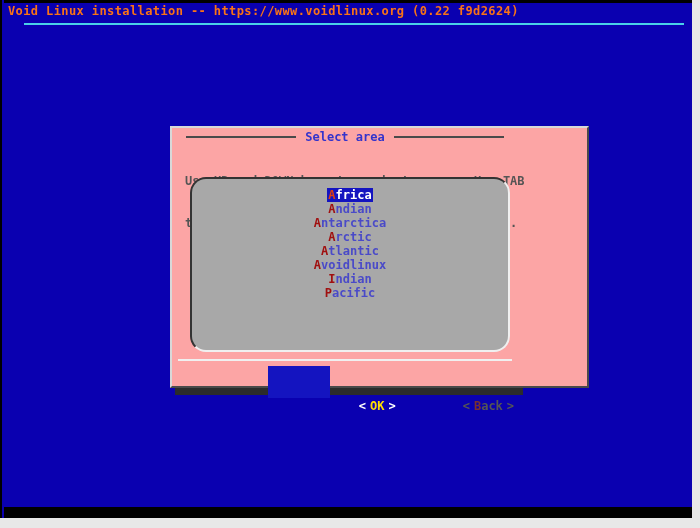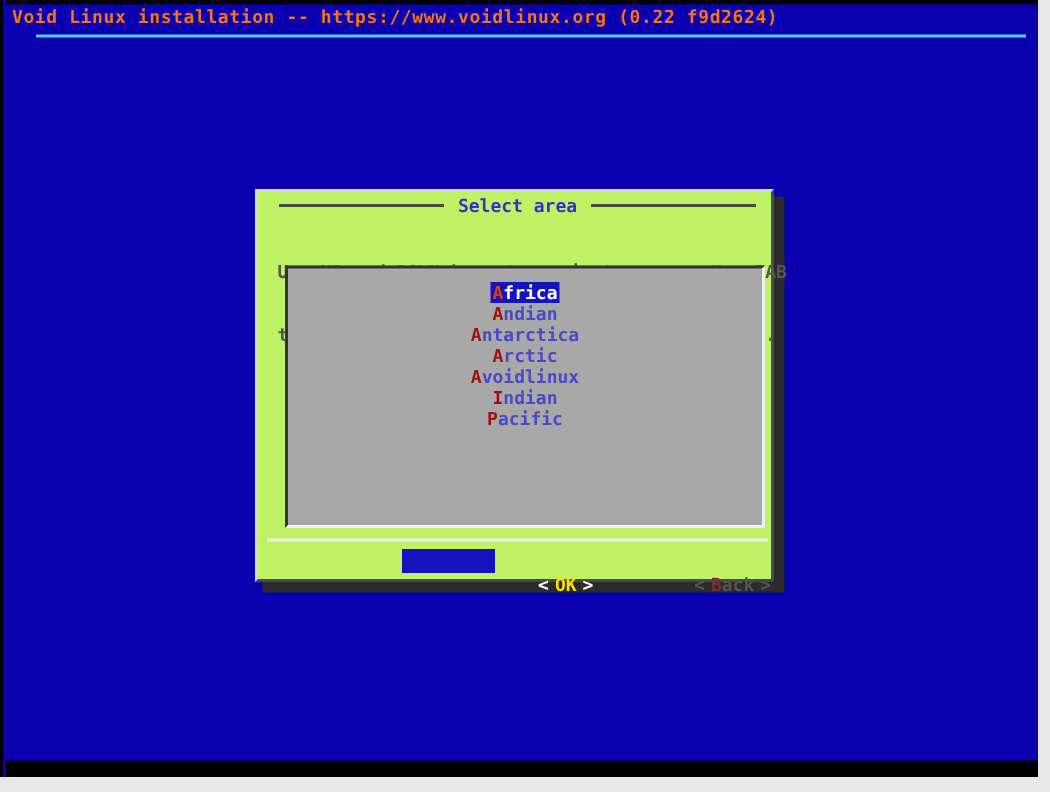--- a/index.html
+++ b/index.html
@@ -108,23 +108,23 @@
     left: 5px;
     top: 5px;
     width: 348px;
     height: 264px;
     background: #2b2b2b;
   }
   #dialog-body {
     position: absolute;
     left: 0;
     top: 0;
-    width: 346px;
+    width: 419px;
     height: 262px;
-    background: #bef264;
+    background: #fca5a5;
     border-top: 2px solid #d8d8d8;
     border-left: 2px solid #d8d8d8;
     border-right: 2px solid #4a4a4a;
     border-bottom: 2px solid #4a4a4a;
     box-sizing: border-box;
   }
 
   #dialog-title-row {
     position: absolute;
     left: 0;
@@ -180,20 +180,21 @@
     left: 18px;
     top: 49px;
     width: 320px;
     height: 175px;
     background: #a8a8a8;
     border-top: 2px solid #333333;
     border-left: 2px solid #333333;
     border-right: 2px solid #f0f0f0;
     border-bottom: 2px solid #f0f0f0;
     box-sizing: border-box;
+    border-radius: 16px;
   }
   #list-items {
     position: absolute;
     left: 0;
     top: 9px;
     width: 316px;
   }
   .list-item {
     display: block;
     width: 100%;
@@ -236,21 +237,21 @@
   }
   .btn {
     position: absolute;
     top: 0;
     height: 16px;
     line-height: 16px;
     font-size: 12px;
     font-weight: bold;
     white-space: pre;
     text-align: right;
-    padding: 0 4px;
+    padding: 16px 4px;
     box-sizing: border-box;
   }
   #btn-ok {
     left: 96px;
     width: 62px;
     background: #1414c0;
   }
   #btn-ok .bracket { color: #ffffff; }
   #btn-ok .lbl-hot { color: #ffe000; }
   #btn-ok .lbl-rest { color: #ffe000; }
@@ -293,20 +294,21 @@
           <span class="prompt-line">Use UP and DOWN keys to navigate menus. Use TAB</span>
           <span class="prompt-line">to switch between buttons and ENTER to select.</span>
         </div>
 
         <div id="listbox-frame">
           <div id="list-items">
               <div class="list-item selected"><span class="label"><span class="hot">A</span><span class="rest">frica</span></span></div>
               <div class="list-item"><span class="label"><span class="hot">A</span><span class="rest">ndian</span></span></div>
               <div class="list-item"><span class="label"><span class="hot">A</span><span class="rest">ntarctica</span></span></div>
               <div class="list-item"><span class="label"><span class="hot">A</span><span class="rest">rctic</span></span></div>
+              <div class="list-item"><span class="label"><span class="hot">A</span><span class="rest">tlantic</span></span></div>
               <div class="list-item"><span class="label"><span class="hot">A</span><span class="rest">voidlinux</span></span></div>
               <div class="list-item"><span class="label"><span class="hot">I</span><span class="rest">ndian</span></span></div>
               <div class="list-item"><span class="label"><span class="hot">P</span><span class="rest">acific</span></span></div>
             </div>
         </div>
 
         <div id="button-separator"></div>
 
         <div id="button-row">
           <div class="btn" id="btn-ok">

